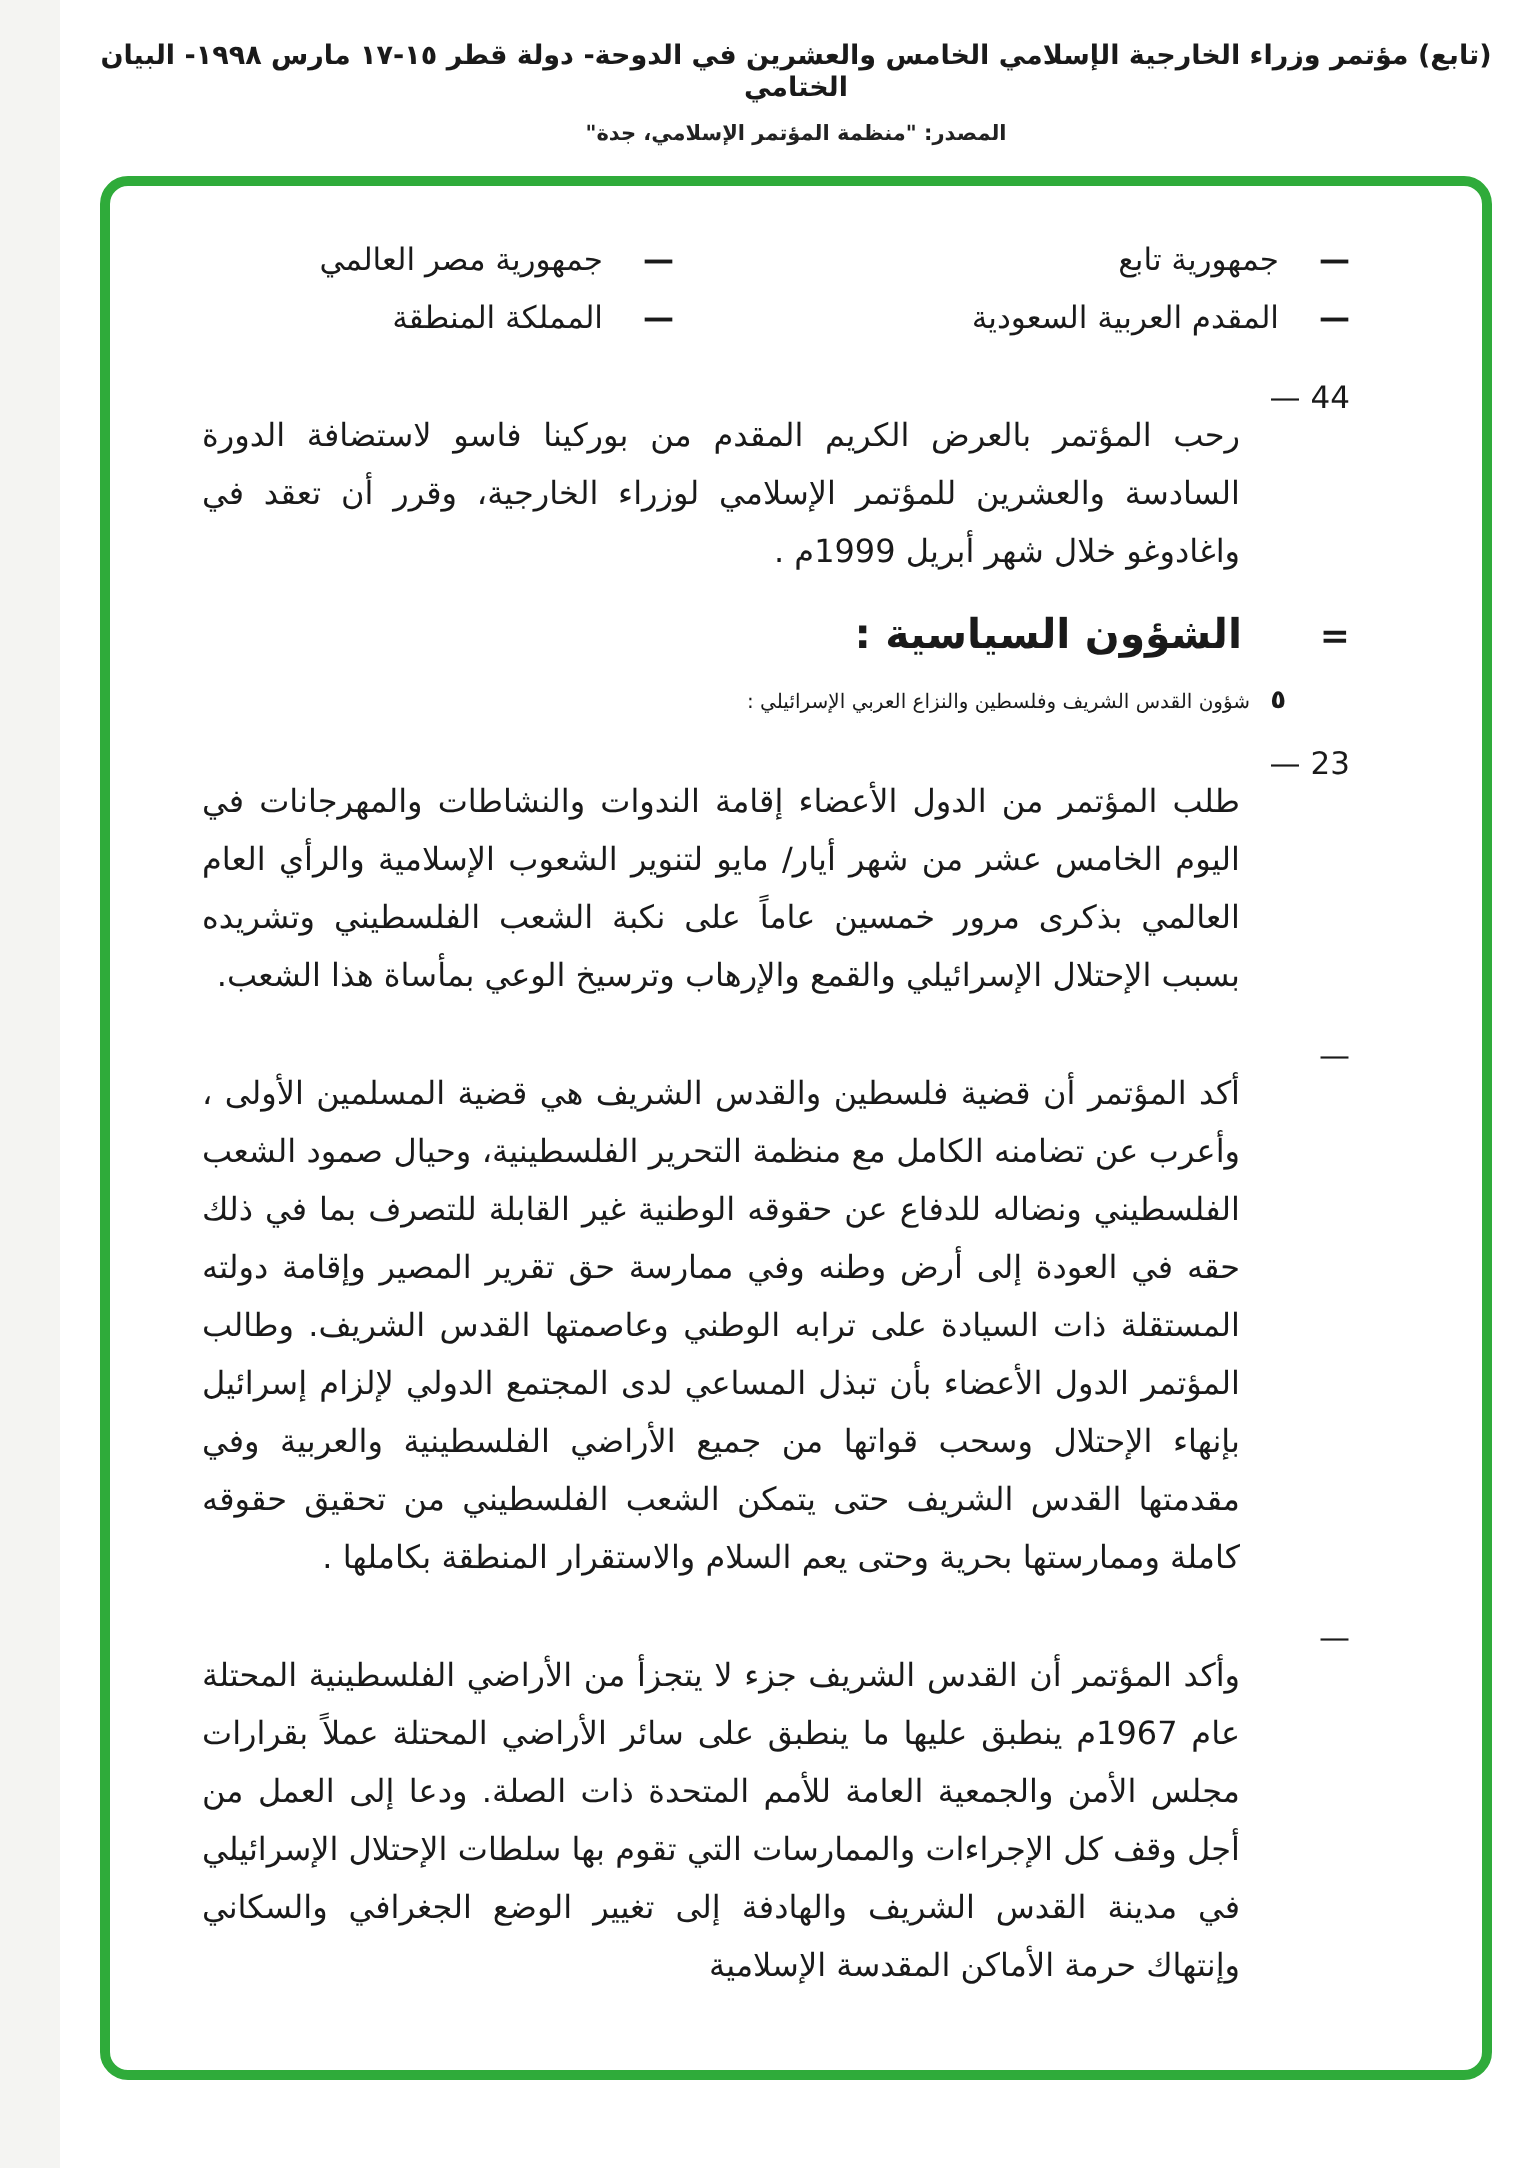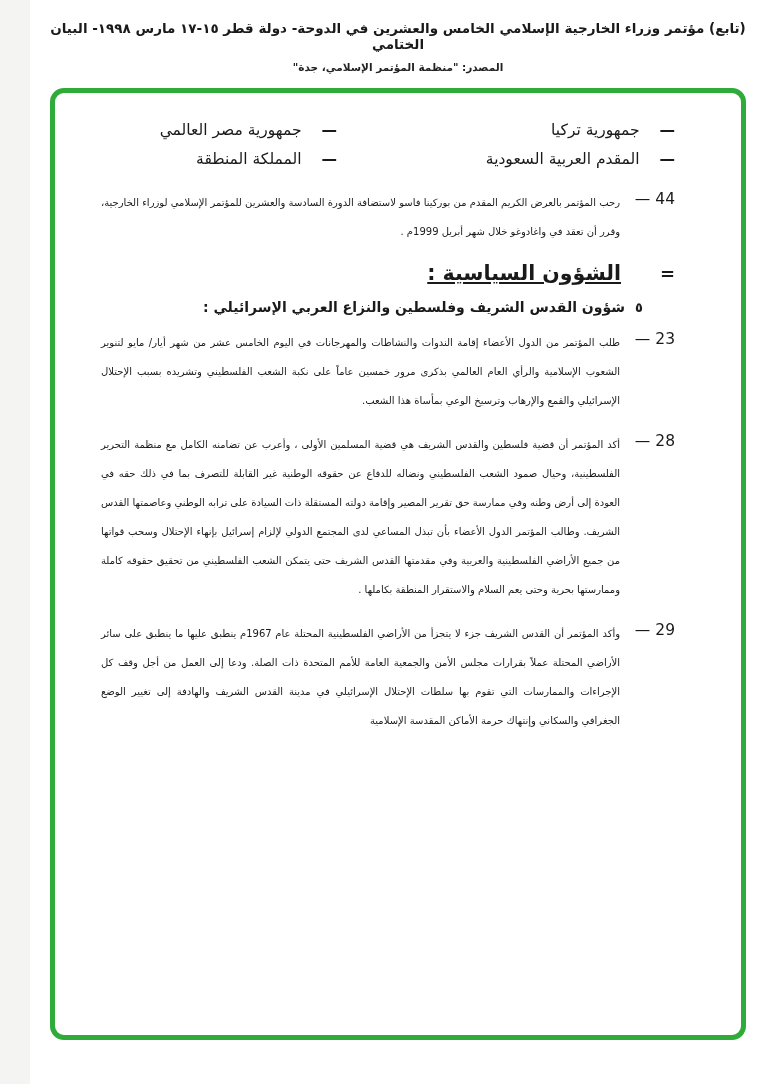--- a/index.html
+++ b/index.html
@@ -47,41 +47,42 @@
 
   
   .item { display: flex; gap: 13px; margin-bottom: 15px; }
   .item .marker {
     flex: 0 0 42px; display: flex; gap: 5px;
     font-size: 15.5px; padding-top: 2px;
     justify-content: flex-start;
   }
   .item .itext {
     flex: 1 1 auto;
-    font-size: 10px; line-height: 29px;
+    font-size: 16px; line-height: 29px;
     text-align: justify;
+    margin-top: 15px;
   }
 
   
   .section-heading {
     display: flex; gap: 12px; align-items: baseline;
     margin: 2px 0 14px 0;
   }
   .section-heading .s-marker {
     flex: 0 0 42px; font-size: 18px; font-weight: bold; padding-top: 2px;
   }
   .section-heading .s-title {
-    font-size: 20.5px; font-weight: bold; letter-spacing: 0.3px; text-decoration: underline;
+    font-size: 20.5px; font-weight: bold; letter-spacing: 0.3px;
   }
   .subsection-heading {
     display: flex; gap: 10px; align-items: baseline;
     padding-right: 32px; margin-bottom: 13px;
   }
   .subsection-heading .ss-marker { font-size: 13px; font-weight: bold; }
-  .subsection-heading .ss-title { font-size: 14px; font-weight: bold; }
+  .subsection-heading .ss-title { font-size: 10px; font-weight: normal; }
 
   
   .page-number {
     position: absolute; top: 1100px; left: 0; right: 0;
     text-align: center; font-size: 10px; font-weight: bold;
   }
 </style>
 </head>
 <body>
 
@@ -91,21 +92,21 @@
     <div class="h-line1">(تابع) مؤتمر وزراء الخارجية الإسلامي الخامس والعشرين في الدوحة- دولة قطر ١٥-١٧ مارس ١٩٩٨- البيان الختامي</div>
     <div class="h-line2">المصدر: "منظمة المؤتمر الإسلامي، جدة"</div>
   </div>
 
   <div class="frame">
 
     <div class="countries">
       <div class="c-row">
         <div class="c-cell col-right">
           <span class="dash">—</span>
-          <span>جمهورية تركيا</span>
+          <span>جمهورية تابع</span>
         </div>
         <div class="c-cell">
           <span class="dash">—</span>
           <span>جمهورية مصر العالمي</span>
         </div>
       </div>
       <div class="c-row">
         <div class="c-cell col-right">
           <span class="dash">—</span>
           <span>المقدم العربية السعودية</span>
@@ -138,29 +139,27 @@
     <div class="item">
       <span class="marker">
         <span class="num">23</span>
         <span class="dash">—</span>
       </span>
       <p class="itext">طلب المؤتمر من الدول الأعضاء إقامة الندوات والنشاطات والمهرجانات في اليوم الخامس عشر من شهر أيار/ مايو لتنوير الشعوب الإسلامية والرأي العام العالمي بذكرى مرور خمسين عاماً على نكبة الشعب الفلسطيني وتشريده بسبب الإحتلال الإسرائيلي والقمع والإرهاب وترسيخ الوعي بمأساة هذا الشعب.</p>
     </div>
 
     <div class="item">
       <span class="marker">
-        <span class="num">28</span>
         <span class="dash">—</span>
       </span>
       <p class="itext">أكد المؤتمر أن قضية فلسطين والقدس الشريف هي قضية المسلمين الأولى ، وأعرب عن تضامنه الكامل مع منظمة التحرير الفلسطينية، وحيال صمود الشعب الفلسطيني ونضاله للدفاع عن حقوقه الوطنية غير القابلة للتصرف بما في ذلك حقه في العودة إلى أرض وطنه وفي ممارسة حق تقرير المصير وإقامة دولته المستقلة ذات السيادة على ترابه الوطني وعاصمتها القدس الشريف. وطالب المؤتمر الدول الأعضاء بأن تبذل المساعي لدى المجتمع الدولي لإلزام إسرائيل بإنهاء الإحتلال وسحب قواتها من جميع الأراضي الفلسطينية والعربية وفي مقدمتها القدس الشريف حتى يتمكن الشعب الفلسطيني من تحقيق حقوقه كاملة وممارستها بحرية وحتى يعم السلام والاستقرار المنطقة بكاملها .</p>
     </div>
 
     <div class="item">
       <span class="marker">
-        <span class="num">29</span>
         <span class="dash">—</span>
       </span>
       <p class="itext">وأكد المؤتمر أن القدس الشريف جزء لا يتجزأ من الأراضي الفلسطينية المحتلة عام 1967م ينطبق عليها ما ينطبق على سائر الأراضي المحتلة عملاً بقرارات مجلس الأمن والجمعية العامة للأمم المتحدة ذات الصلة. ودعا إلى العمل من أجل وقف كل الإجراءات والممارسات التي تقوم بها سلطات الإحتلال الإسرائيلي في مدينة القدس الشريف والهادفة إلى تغيير الوضع الجغرافي والسكاني وإنتهاك حرمة الأماكن المقدسة الإسلامية</p>
     </div>
 
   </div>
 
   <div class="page-number">١١</div>
 
 </div>

